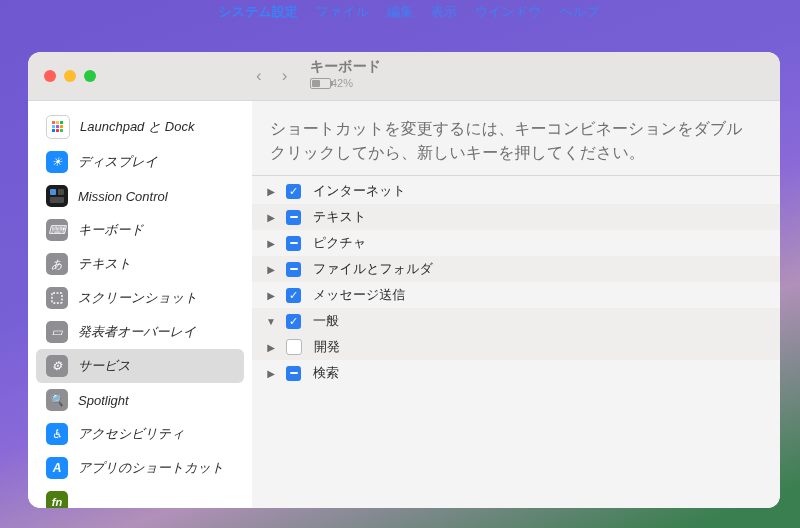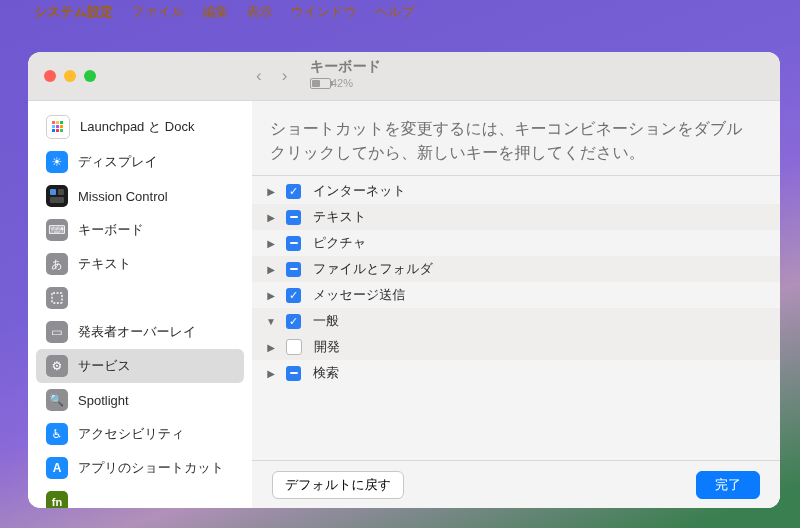--- a/index.html
+++ b/index.html
@@ -20,21 +20,21 @@
   body{
     width:800px;height:528px;position:relative;
     font-family:-apple-system,BlinkMacSystemFont,"Hiragino Sans","Helvetica Neue",sans-serif;
     font-size:13px;color:var(--text);overflow:hidden;
     background:linear-gradient(160deg,#6f58cf 0%,#7760d6 40%,#8a69d8 55%,#b190b9 70%,#3a7f4f 95%);
   }
   
   .menubar{
     position:absolute;top:0;left:0;right:0;height:24px;
     display:flex;align-items:center;gap:18px;padding:0 16px;
-    color:#a16207;font-size:13px;
+    color:#3b82f6;font-size:13px;justify-content:center;
   }
   .menubar .apple{font-size:14px;line-height:1;}
   .menubar .app-name{font-weight:600;}
   .menubar span{cursor:default;}
   
   .window{
     position:absolute;left:28px;top:52px;width:752px;height:456px;
     background:var(--panel);border-radius:12px;box-shadow:0 10px 30px rgba(0,0,0,.25);
     overflow:hidden;
   }
@@ -48,21 +48,21 @@
   .nav-arrows{position:absolute;left:224px;top:0;height:48px;display:flex;align-items:center;gap:12px;color:#9a9a99;font-size:17px;}
   .nav-arrows span{padding:4px 4px;}
   .title-block{position:absolute;left:282px;top:6px;}
   .title-block .t1{color:#7d7d7c;font-weight:600;font-size:14px;}
   .title-block .t2{color:#9e9e9d;font-size:11px;display:flex;align-items:center;margin-top:1px;}
   .battery-icon{width:19px;height:9px;border:1px solid #9e9e9d;border-radius:2px;position:relative;display:inline-block;}
   .battery-icon:after{content:"";position:absolute;right:-3px;top:2px;width:2px;height:5px;background:#9e9e9d;border-radius:0 1px 1px 0;}
   .battery-icon:before{content:"";position:absolute;left:1px;top:1px;width:42%;height:7px;background:#9e9e9d;border-radius:1px;}
   .body{display:flex;height:calc(100% - 48px);}
   
-  .sidebar{width:208px;background:var(--sidebar);overflow-y:auto;padding:8px;}
+  .sidebar{width:208px;background:var(--sidebar);overflow-y:auto;padding:8px;font-style:italic;}
   .sb-item{display:flex;align-items:center;gap:10px;padding:6px 10px;border-radius:6px;cursor:default;}
   .sb-item.selected{background:var(--selected);}
   .sb-icon{width:22px;height:22px;border-radius:5px;display:flex;align-items:center;justify-content:center;color:#fff;font-size:12px;flex-shrink:0;}
   .sb-label{font-size:13px;color:#2b2b2b;}
   
   .main{flex:1;background:var(--panel);display:flex;flex-direction:column;position:relative;}
   .instructions{padding:16px 24px 10px 18px;color:#6f6f6f;font-size:16px;line-height:1.5;border-bottom:1px solid var(--divider);}
   .list{flex:1;overflow-y:auto;padding:2px 0 4px 0;}
   .row{display:flex;align-items:center;height:26px;padding-right:22px;position:relative;}
   .row.alt{background:#efeeed;}
@@ -159,20 +159,21 @@
         <div class="sb-item">
           <div class="sb-icon" style="background: rgb(142, 142, 147); font-size: 11px;">あ</div>
           <div class="sb-label">テキスト</div>
         </div>
         <div class="sb-item">
           <div class="sb-icon" style="background: rgb(142, 142, 147);">
             <svg width="14" height="14">
               <rect x="2" y="2" width="10" height="10" fill="none" stroke="#fff" stroke-width="1.4" stroke-dasharray="2,1.5" rx="1"></rect>
             </svg>
           </div>
+          <div class="sb-label">スクリーンショット</div>
         </div>
         <div class="sb-item">
           <div class="sb-icon" style="background: rgb(142, 142, 147);">▭</div>
           <div class="sb-label">発表者オーバーレイ</div>
         </div>
         <div class="sb-item selected">
           <div class="sb-icon" style="background: rgb(142, 142, 147);">⚙</div>
           <div class="sb-label">サービス</div>
         </div>
         <div class="sb-item">
@@ -228,19 +229,15 @@
             <div class="disclosure">▶</div>
             <div class="chk off"></div>
             <div class="label">開発</div>
           </div>
           <div class="row">
             <div class="disclosure">▶</div>
             <div class="chk mixed"></div>
             <div class="label">検索</div>
           </div>
         </div>
-      <div class="footer">
-        <button class="btn">デフォルトに戻す</button>
-        <button class="btn primary">完了</button>
-      </div>
     </div>
   </div>
 </div>
 
 </body></html>

